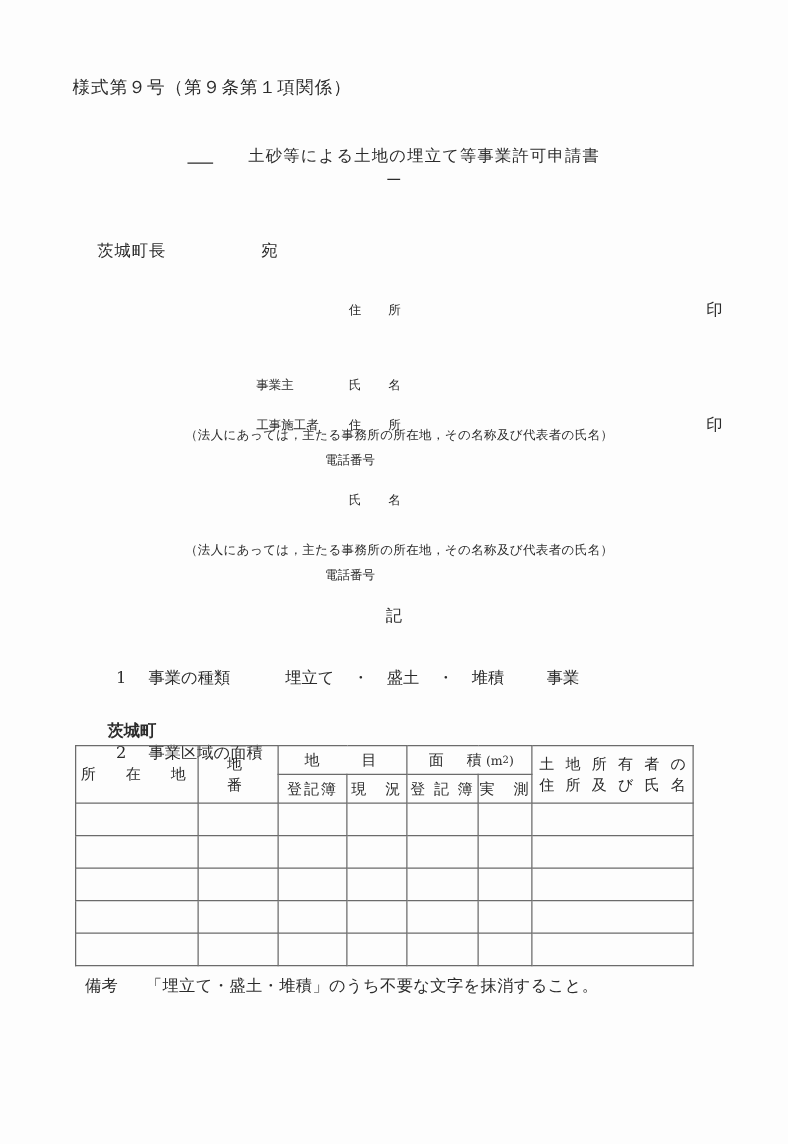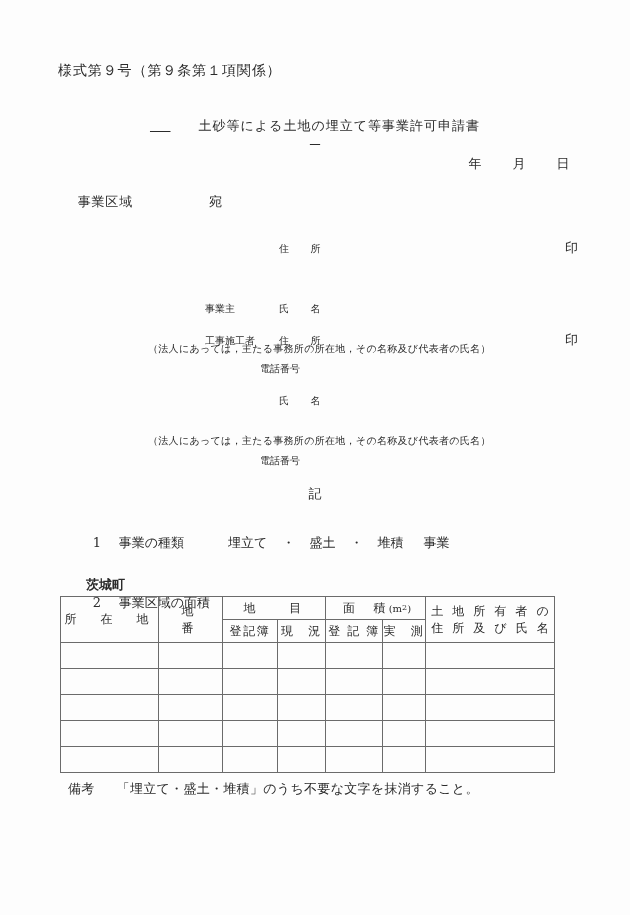--- a/index.html
+++ b/index.html
@@ -130,21 +130,21 @@
     top: 513px;
     font-size: 13px;
     line-height: 20px;
   }
   .item-row { display: block; white-space: pre; }
   .item-num { display: inline-block; width: 26px; }
   .item-label { display: inline-block; }
   .kind-opts { display: inline-block; padding-left: 44px; }
   .kind-opts .opt { display: inline-block; }
   .kind-opts .dot { display: inline-block; width: 42px; text-align: center; }
-  .kind-opts .suffix { display: inline-block; padding-left: 20px; }
+  .kind-opts .suffix { display: inline-block; padding-left: 34px; }
 
   .town-line {
     position: absolute;
     left: 86px;
     top: 576px;
     font-size: 13px;
     font-weight: bold;
   }
 
   
@@ -191,26 +191,23 @@
 <body>
 
 <div class="page">
 
   <div class="abs form-no">様式第９号（第９条第１項関係）</div>
 
   <div class="abs doc-title">
     <span>土砂等による土地の埋立て等事業許可申請書</span>
   </div>
 
-  <div class="abs date-line">
-    <span class="dchar">年</span><span class="dchar">月</span><span class="dchar">日</span>
-  </div>
 
   <div class="abs addressee">
-    <span>事業区域</span><span class="to-word">宛</span>
+    <span>茨城町長</span><span class="to-word">宛</span>
   </div>
 
   <div class="party" style="left:186px; top:219px;">
     <span class="party-row">
       <span class="lbl-cell"></span><span class="fld-cell spread2">住　　所</span>
     </span>
     <span class="party-row">
       <span class="lbl-cell">事業主</span><span class="fld-cell spread2">氏　　名</span>
     </span>
     <span class="note-paren" style="margin-left:-38px;">（法人にあっては，主たる事務所の所在地，その名称及び代表者の氏名）</span>

